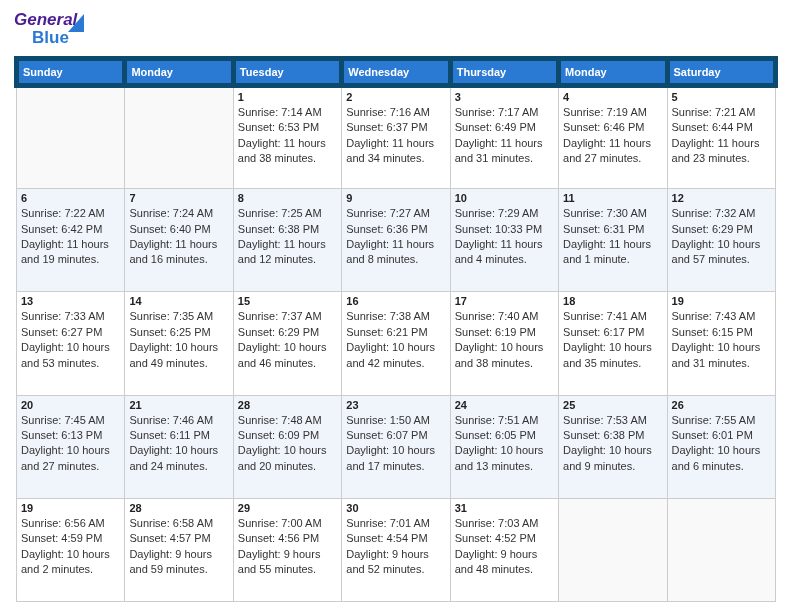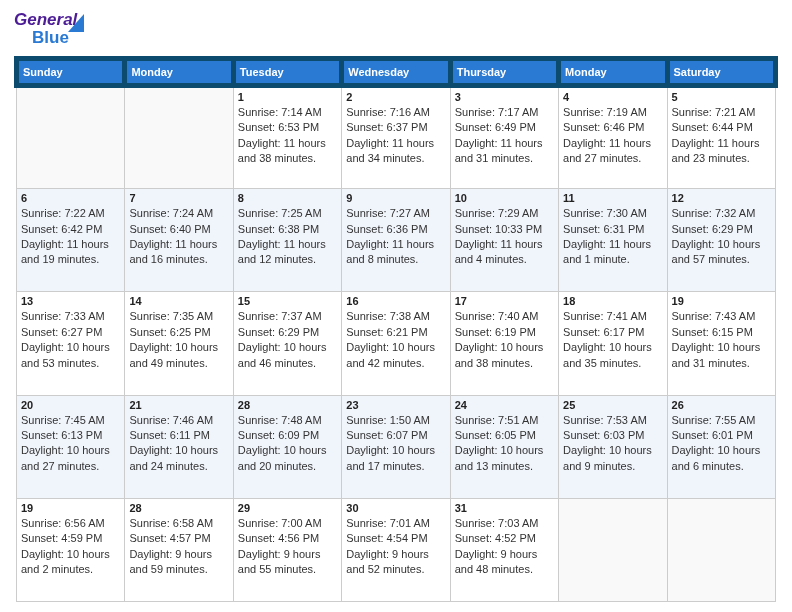--- a/index.html
+++ b/index.html
@@ -294,21 +294,21 @@
           <td>
             <span class="day-number">24</span>
             <div class="day-info">Sunrise: 7:51 AM
 Sunset: 6:05 PM
 Daylight: 10 hours
 and 13 minutes.</div>
           </td>
           <td>
             <span class="day-number">25</span>
             <div class="day-info">Sunrise: 7:53 AM
-Sunset: 6:03 PM
+Sunset: 6:38 PM
 Daylight: 10 hours
 and 9 minutes.</div>
           </td>
           <td>
             <span class="day-number">26</span>
             <div class="day-info">Sunrise: 7:55 AM
 Sunset: 6:01 PM
 Daylight: 10 hours
 and 6 minutes.</div>
           </td>

